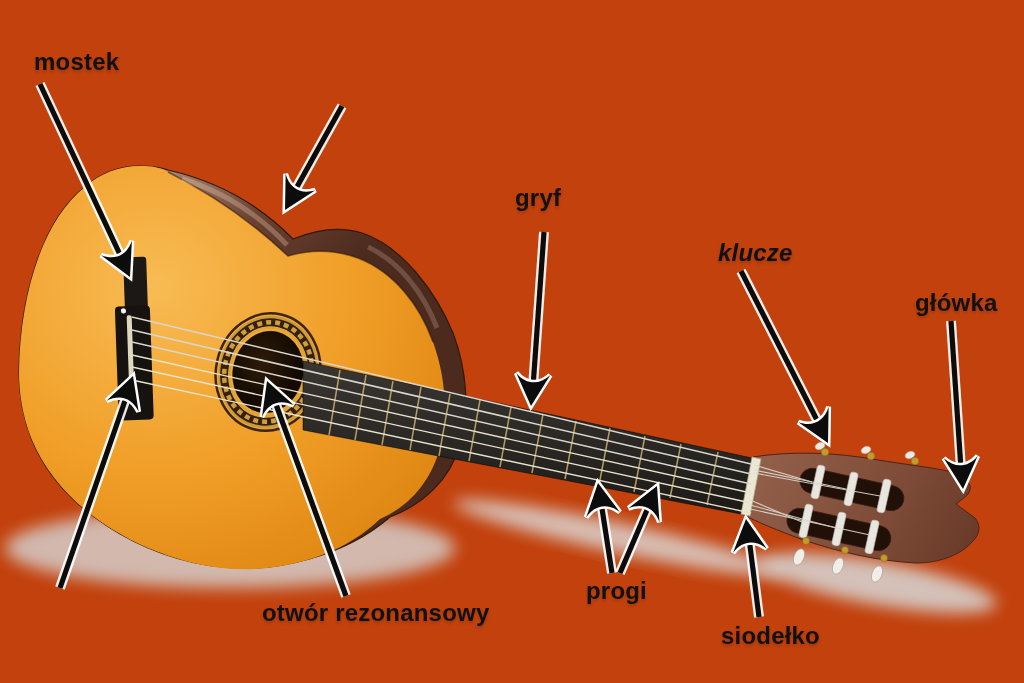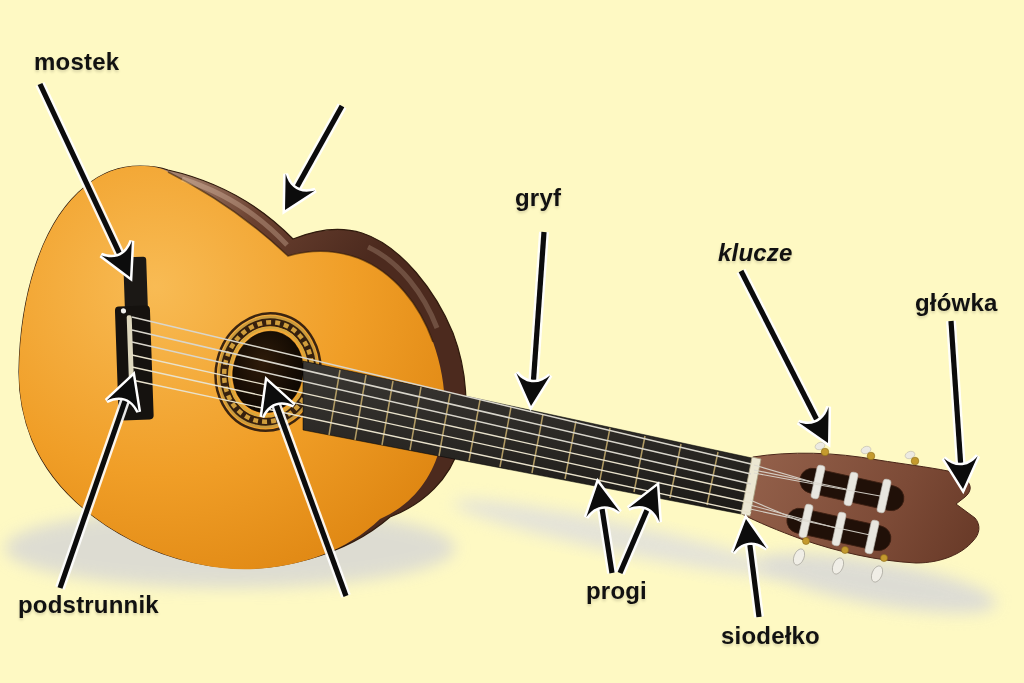--- a/index.html
+++ b/index.html
@@ -1,19 +1,19 @@
 <!DOCTYPE html>
 <html><head>
 <meta charset="utf-8">
 <style>
   html,body{margin:0;padding:0;background:#ffffff;}
   .stage{
     position:relative;
     width:1024px;height:683px;
-    background:#fef9c3;
+    background:#c2410c;
     overflow:hidden;
     font-family:"Liberation Sans", sans-serif;
   }
   .stage svg{position:absolute;left:0;top:0;}
   .label{
     position:absolute;
     font-size:24px;
     font-weight:600;
     color:#111111;
     letter-spacing:0.2px;
@@ -254,16 +254,16 @@
       <use href="#ah" transform="translate(746 519) rotate(-97)" fill="#ffffff" stroke="#ffffff" stroke-width="5"></use>
       <use href="#ah" transform="translate(746 519) rotate(-97)" fill="#0c0c0c"></use>
     </g>
   </g>
 </svg>
 
   <div class="label label-mostek">mostek</div>
   <div class="label label-gryf">gryf</div>
   <div class="label label-klucze">klucze</div>
   <div class="label label-glowka">główka</div>
-  <div class="label label-podstrunnik">podstrunnik</div>
+  <div class="label label-otwor">otwór rezonansowy</div>
   <div class="label label-progi">progi</div>
   <div class="label label-siodelko">siodełko</div>
 </div>
 
 </body></html>

